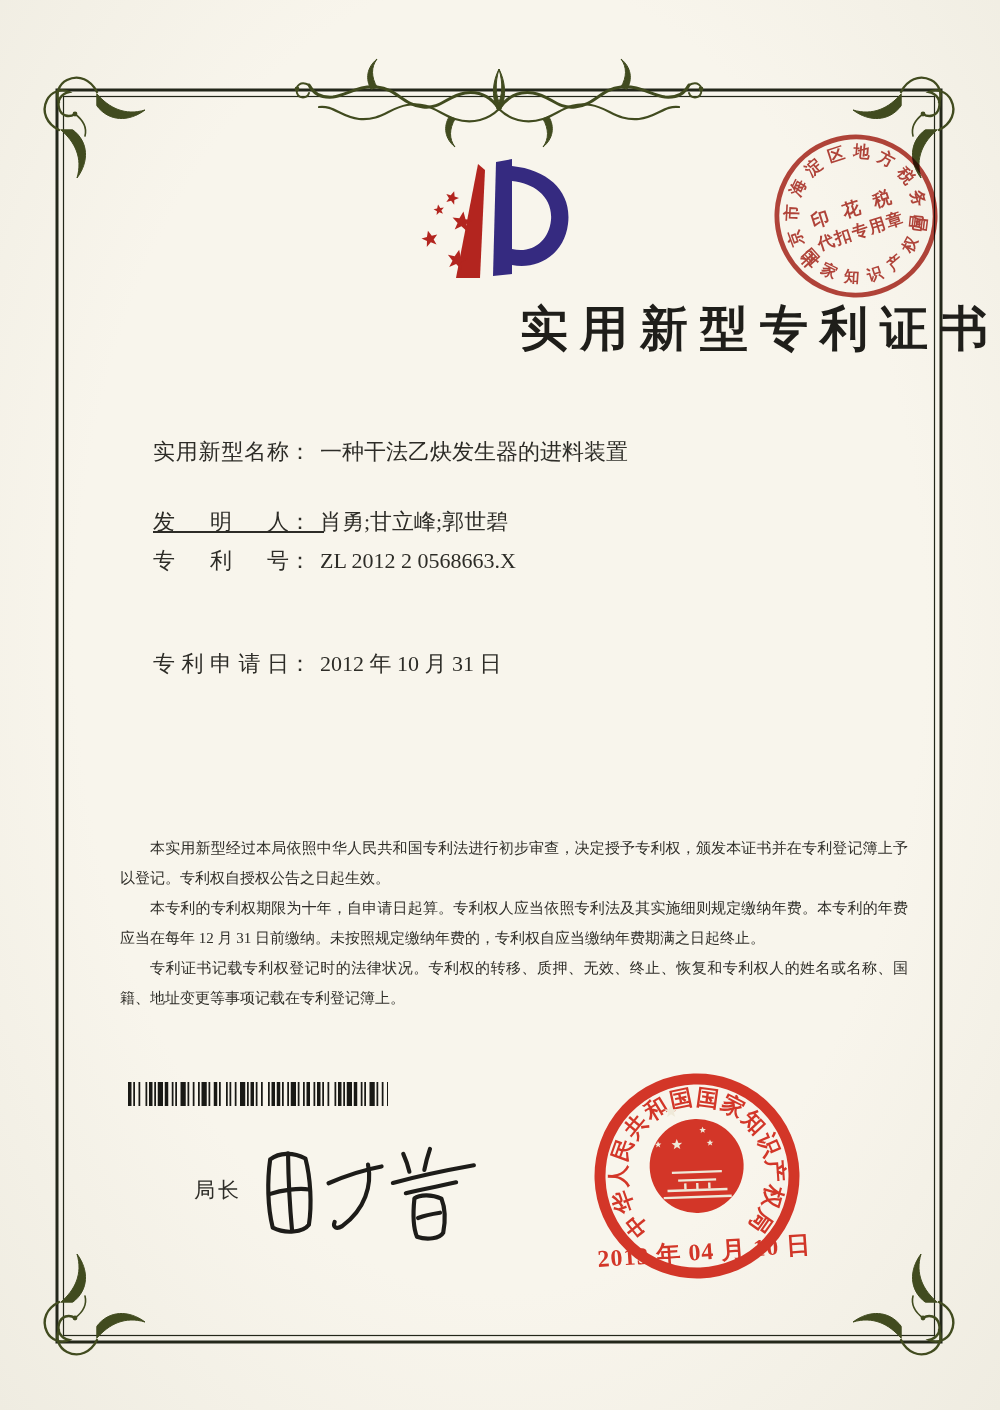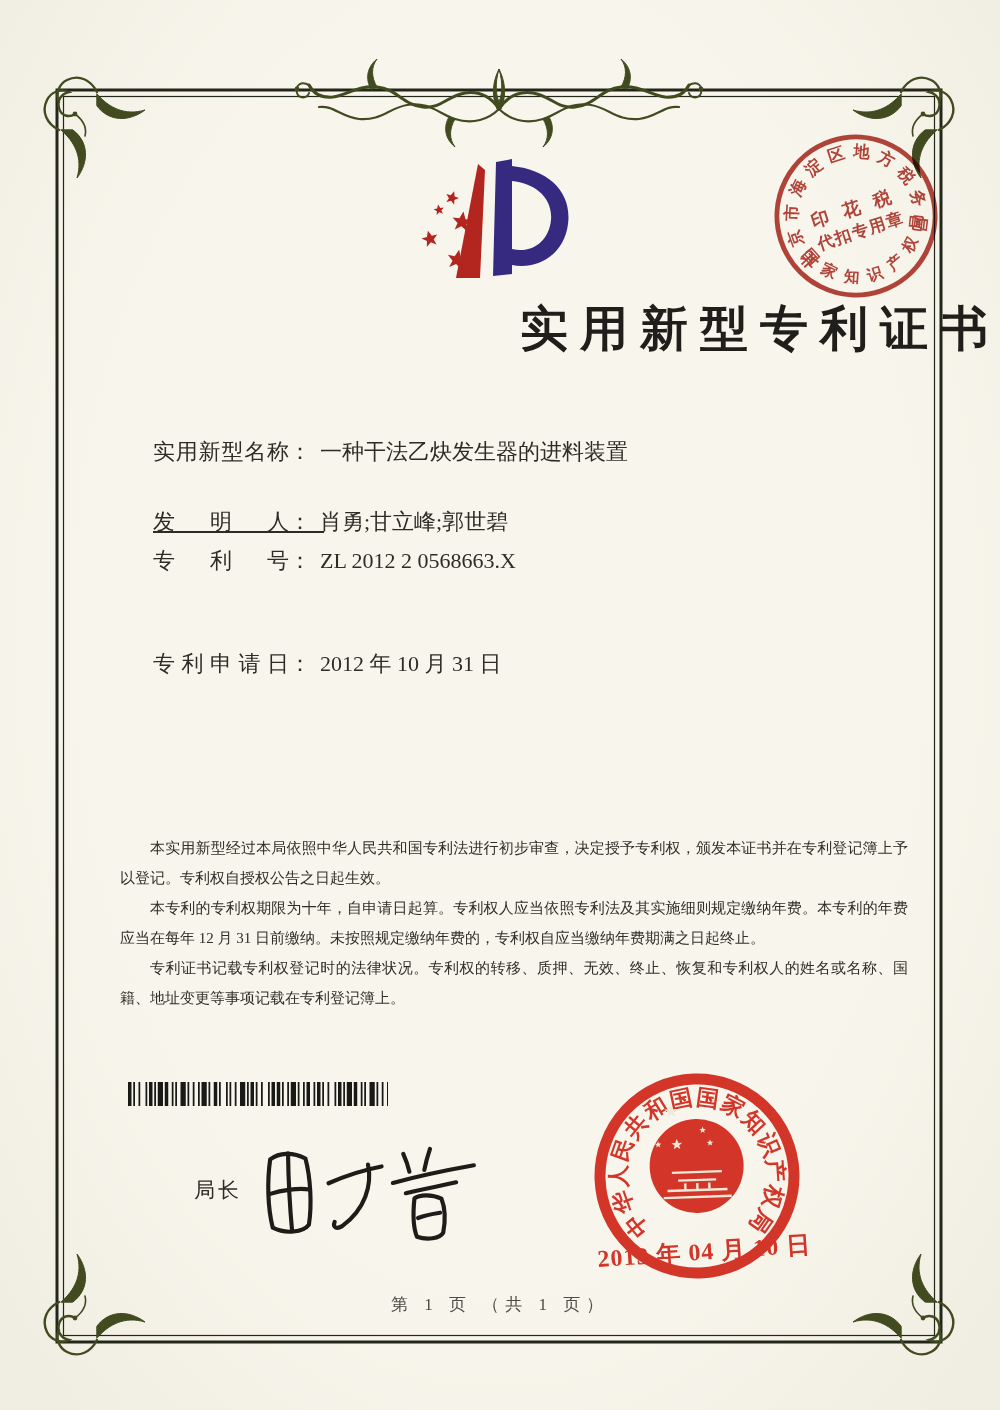--- a/index.html
+++ b/index.html
@@ -249,15 +249,14 @@
           <path d="M-19,14 L19,14"></path>
           <path d="M-30,24 L30,24"></path>
           <path d="M-34,31 L34,31"></path>
           <path d="M-12,17 L-12,23 M0,17 L0,23 M12,17 L12,23"></path>
         </g>
       </g>
       <text x="2" y="84" text-anchor="middle" font-size="24" letter-spacing="1" transform="rotate(-2)">2013 年 04 月 10 日</text>
     </g>
   </svg>
 
-  <div class="abs footer">第 1 页 （共 1 页）</div>
 
 </div>
 
 </body></html>

